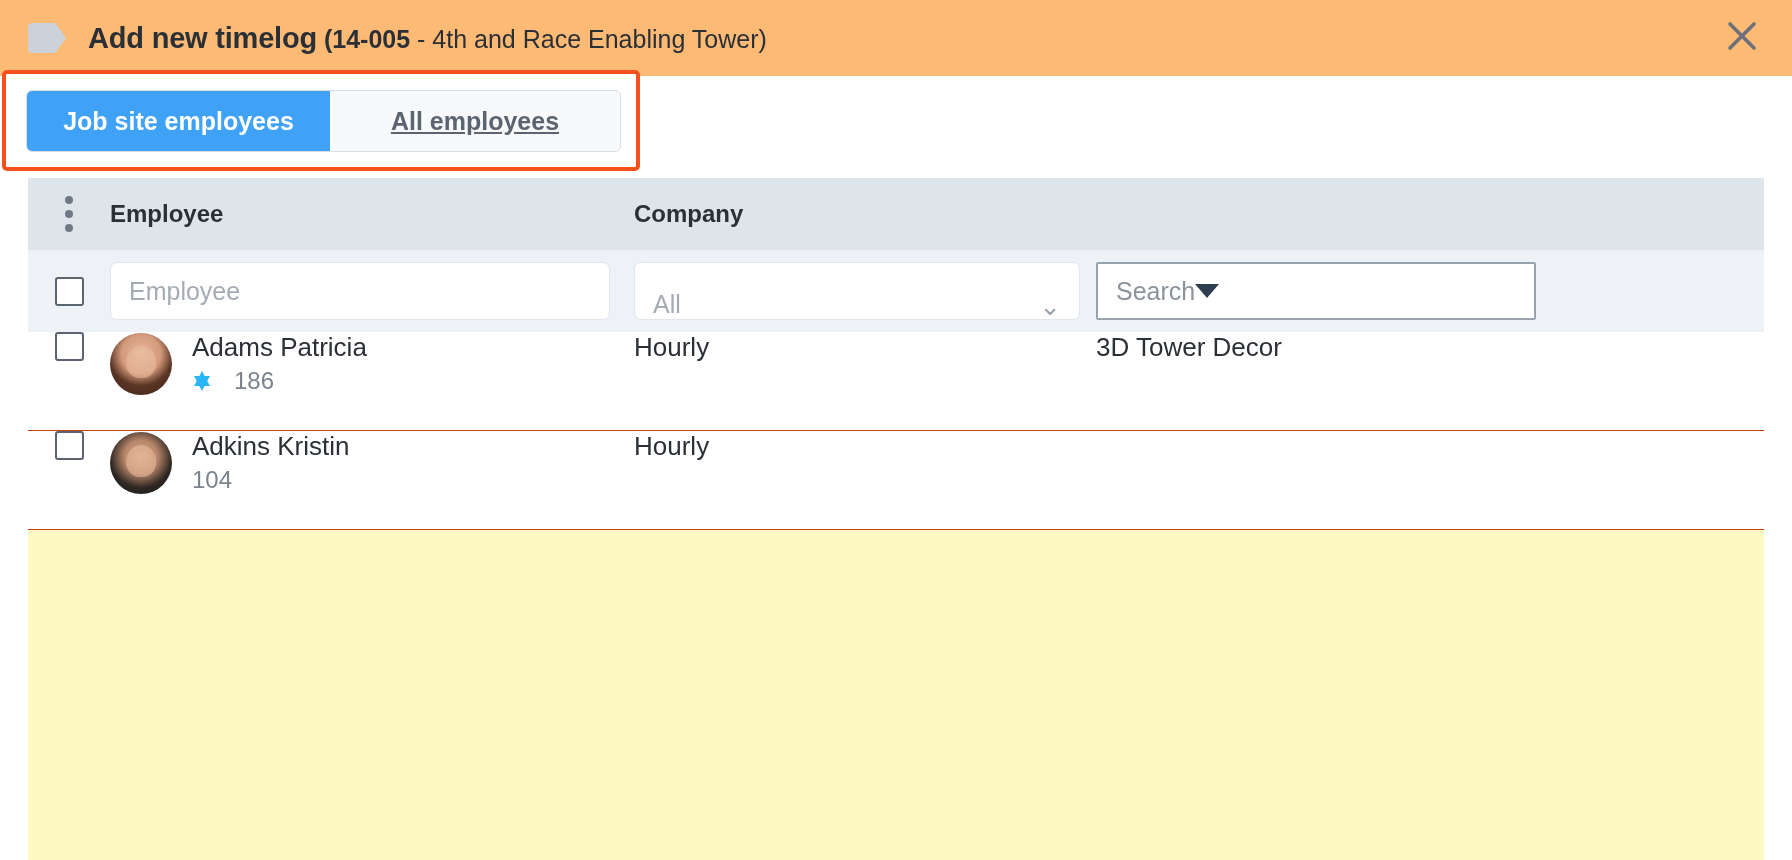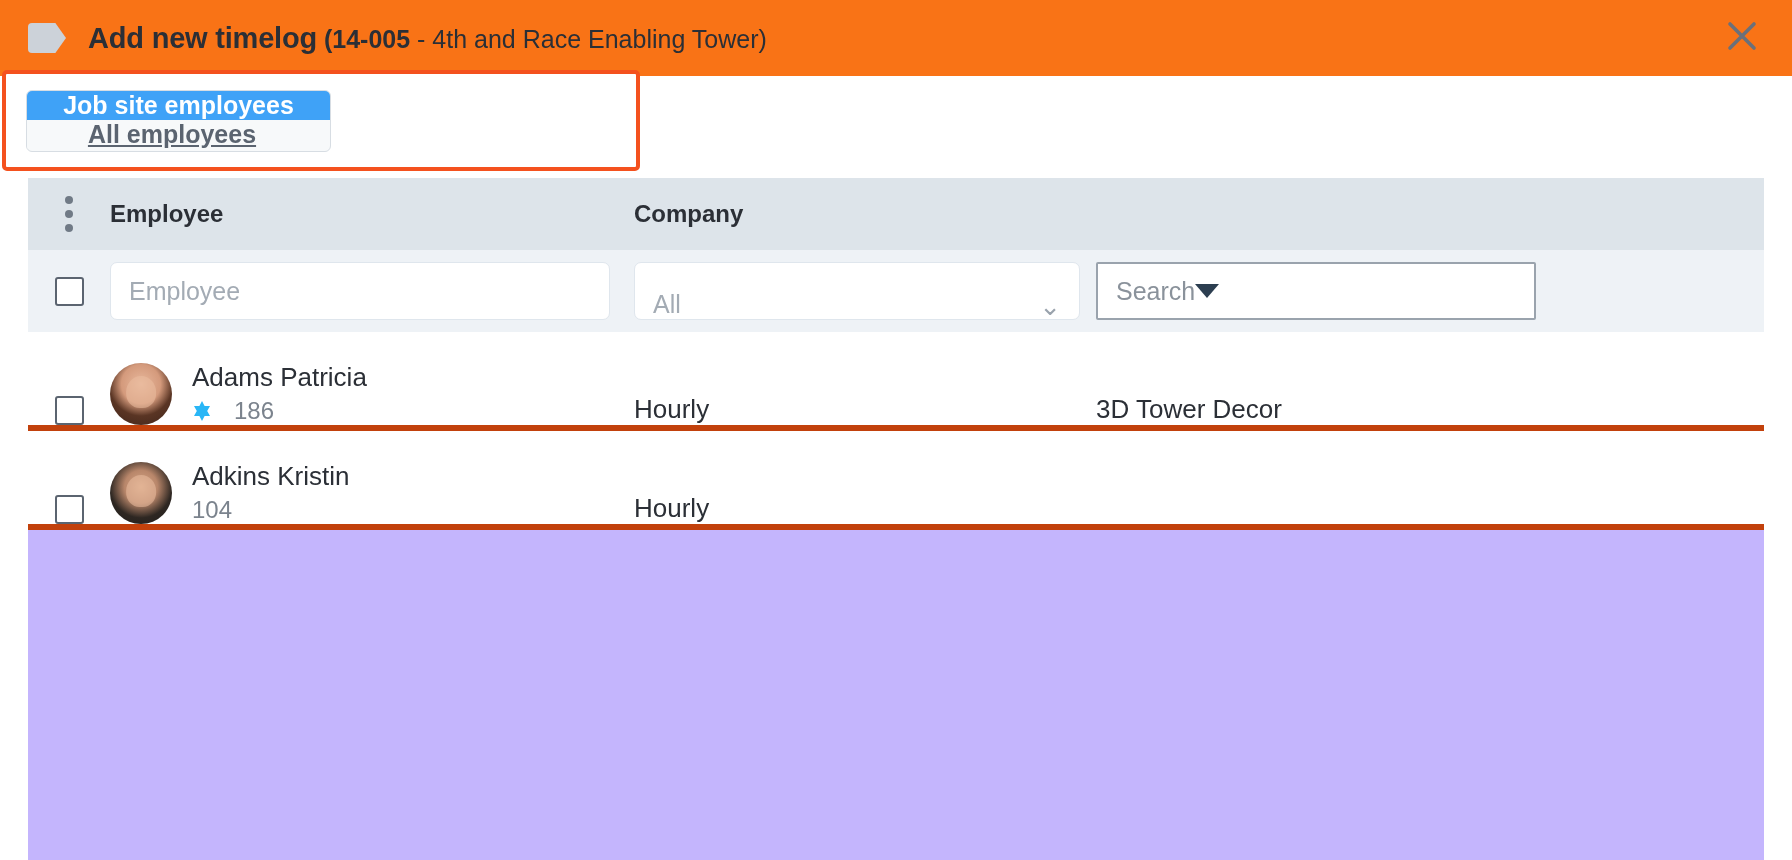--- a/index.html
+++ b/index.html
@@ -17,21 +17,21 @@
   }
 
   
   .titlebar {
     position: absolute;
     left: 0; top: 0;
     width: 1792px; height: 76px;
     display: flex;
     align-items: center;
     padding-left: 28px;
-    background: #f97316;
+    background: #fdba74;
   }
   .tag-icon {
     width: 38px; height: 30px;
     background: #ccd2d9;
     flex: 0 0 auto;
     margin-right: 22px;
     clip-path: polygon(0 0, 72% 0, 100% 50%, 72% 100%, 0 100%);
     border-radius: 4px;
   }
   .title-text {
@@ -71,21 +71,20 @@
 
   .tabs {
     position: absolute;
     left: 26px; top: 90px;
     height: 62px;
     display: flex;
     border: 1px solid #d7dde3;
     border-radius: 6px;
     overflow: hidden;
     background: #f7f9fa;
-    flex-direction: column;
   }
   .tab {
     display: flex;
     align-items: center;
     justify-content: center;
     font-size: 25px;
     font-weight: bold;
     cursor: pointer;
     white-space: nowrap;
   }
@@ -100,21 +99,21 @@
     width: 290px;
     text-decoration: underline;
   }
 
   
   .table-wrap {
     position: absolute;
     left: 28px; top: 178px;
     width: 1736px;
     height: 682px;
-    background: #c4b5fd;
+    background: #fef9c3;
   }
 
   .thead {
     height: 72px;
     background: #dde4ea;
     display: flex;
     align-items: center;
   }
   .th {
     font-size: 24px;
@@ -184,22 +183,22 @@
     border-left: 12px solid transparent;
     border-right: 12px solid transparent;
     border-top: 14px solid #2c3e50;
   }
 
   
   .row {
     height: 99px;
     background: #ffffff;
     display: flex;
-    align-items: flex-end;
-    border-bottom: 6px solid #c2410c;
+    align-items: flex-start;
+    border-bottom: 1px solid #c2410c;
   }
   .avatar {
     width: 62px; height: 62px;
     border-radius: 50%;
     flex: 0 0 62px;
     margin-right: 20px;
     overflow: hidden;
     position: relative;
     background: #9b9fa8;
   }

